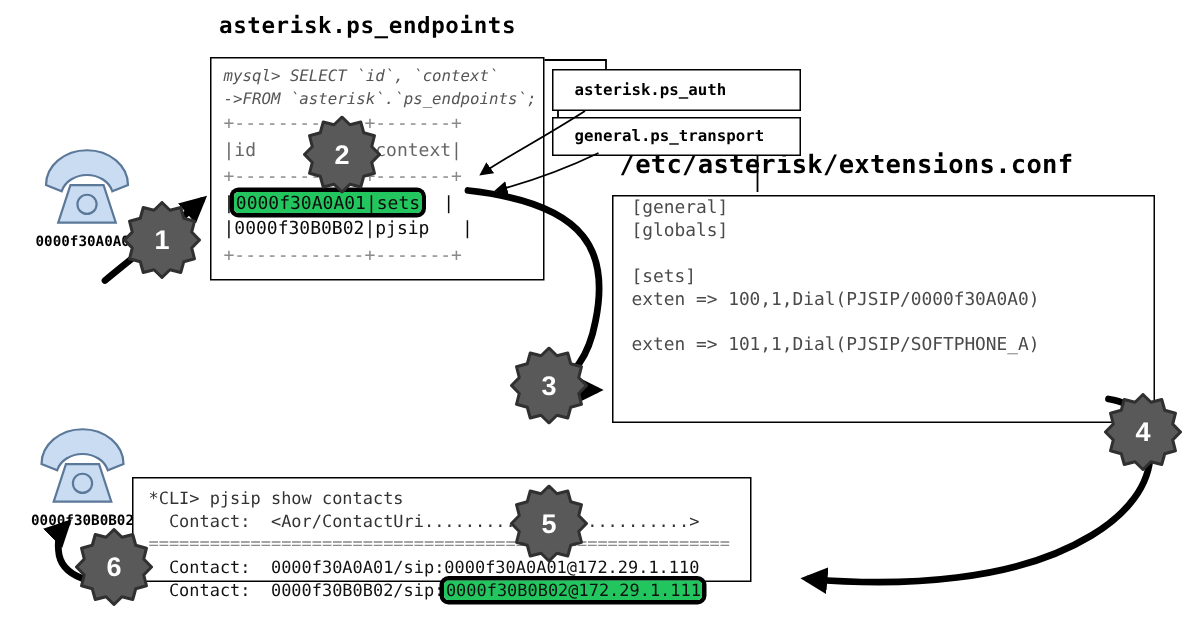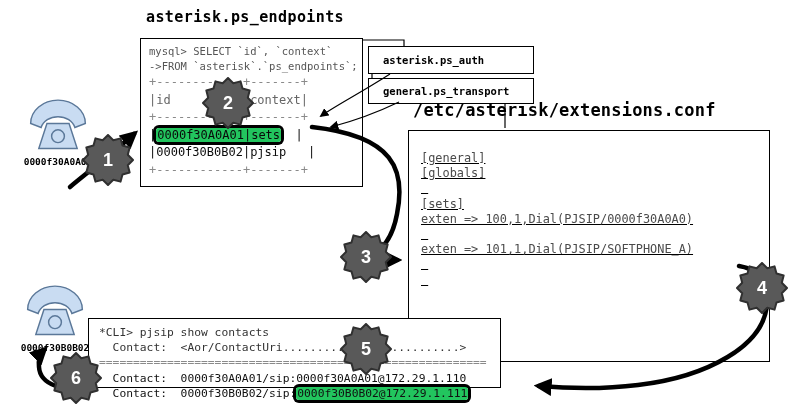--- a/index.html
+++ b/index.html
@@ -4,27 +4,27 @@
 <style>
   html,body{margin:0;padding:0;background:#ffffff;}
   .canvas{position:relative;width:791px;height:419px;background:#fff;overflow:hidden;
           font-family:"DejaVu Sans Mono","Liberation Mono",monospace;}
   .box{position:absolute;background:#fff;border:1px solid #000;box-sizing:border-box;z-index:2;}
   .title{position:absolute;font-weight:bold;color:#000;white-space:pre;z-index:2;}
   .t1{left:146px;top:8px;font-size:15px;letter-spacing:.4px;}
   .t2{left:413px;top:100px;font-size:17px;letter-spacing:.2px;text-align:right;}
   .tbl-label{font-weight:bold;font-size:10.5px;color:#000;line-height:26px;padding-left:14px;white-space:pre;}
   .mysql{left:140px;top:38px;width:223px;height:149px;padding:5px 0 0 8px;}
-  .q{font-size:10.5px;line-height:15px;color:#555;white-space:pre;}
+  .q{font-size:10.5px;line-height:15px;color:#555;white-space:pre;font-style:italic;}
   .trow{font-size:12px;line-height:17.5px;white-space:pre;}
   .dim{color:#8a8a8a;}
   .hdr{color:#666;}
   .dark{color:#0a0a0a;}
   .hl{position:relative;box-shadow:0 0 0 3px #000;border-radius:3px;padding:0 1px;background:#22c55e;}
-  .ext{left:408px;top:130px;width:362px;height:232px;padding:20px 0 0 12px;text-decoration:underline;}
+  .ext{left:408px;top:130px;width:362px;height:152px;padding:0 0 0 12px;}
   .eline{font-size:11.9px;line-height:15.2px;color:#4a4a4a;white-space:pre;}
   .eblack{color:#000;}
   .cli{left:88px;top:318px;width:413px;height:70px;padding:6px 0 0 10px;}
   .cline{font-size:11.3px;line-height:15.2px;color:#333;white-space:pre;}
   .cdark{color:#111;}
   .csep{color:#8a8a8a;}
   .badge{position:absolute;width:52px;height:52px;margin:-26px 0 0 -26px;z-index:6;}
   .badge svg{position:absolute;left:0;top:0;}
   .badge .num{position:absolute;left:0;top:0;width:52px;height:52px;display:flex;align-items:center;
       justify-content:center;color:#fff;font-family:"Liberation Sans",sans-serif;

